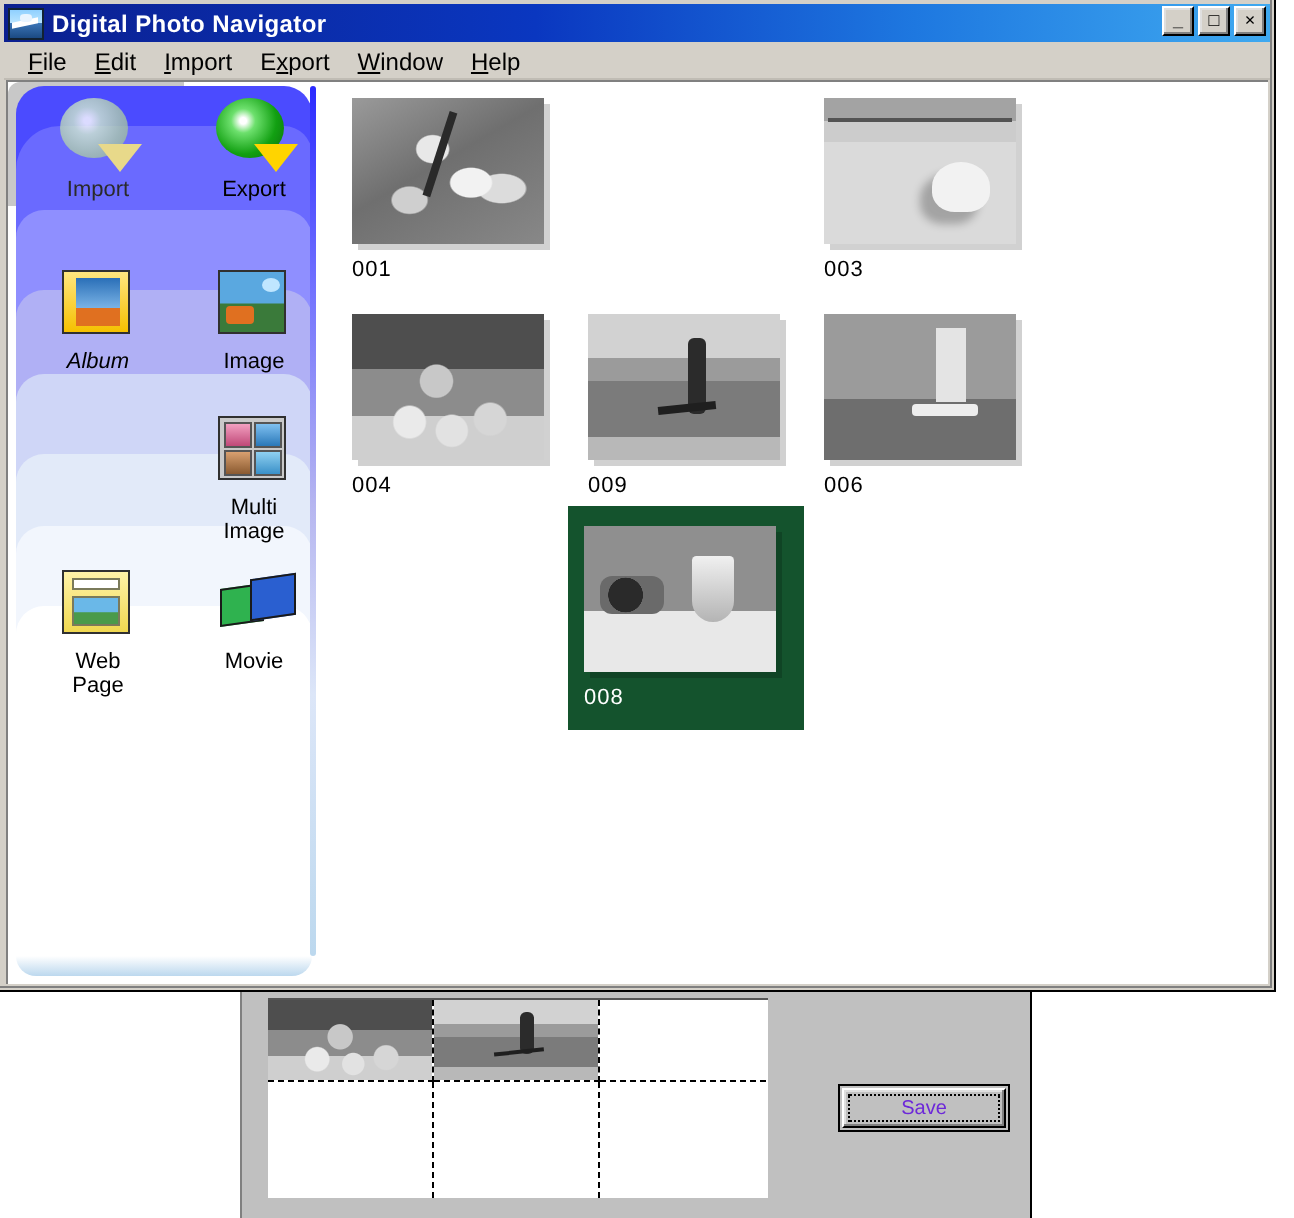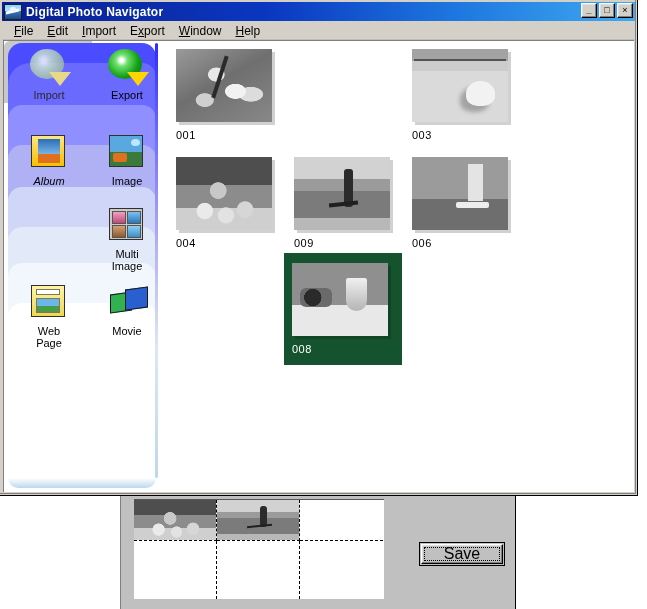--- a/index.html
+++ b/index.html
@@ -361,21 +361,21 @@
   #dlg-buttons{
     position:absolute; right:12px; top:48px;
     display:flex; flex-direction:column; gap:10px; align-items:center;
   }
   .dlg-btn{
     width:82px; height:20px;
     background:#c0c0c0;
     border:1px solid #ffffff;
     border-right-color:#000; border-bottom-color:#000;
     box-shadow: inset -1px -1px 0 #808080, inset 1px 1px 0 #dfdfdf;
-    font-size:16px; color:#000000;
+    font-size:10px; color:#6d28d9;
     display:flex; align-items:center; justify-content:center;
     cursor:default; box-sizing:border-box;
     position:relative;
   }
   .dlg-btn.default{ outline:1px solid #000; outline-offset:1px; }
   .dlg-btn.default::after{
     content:""; position:absolute; left:2px; right:2px; top:2px; bottom:2px;
     border:1px dotted #000;
   }
 </style>

